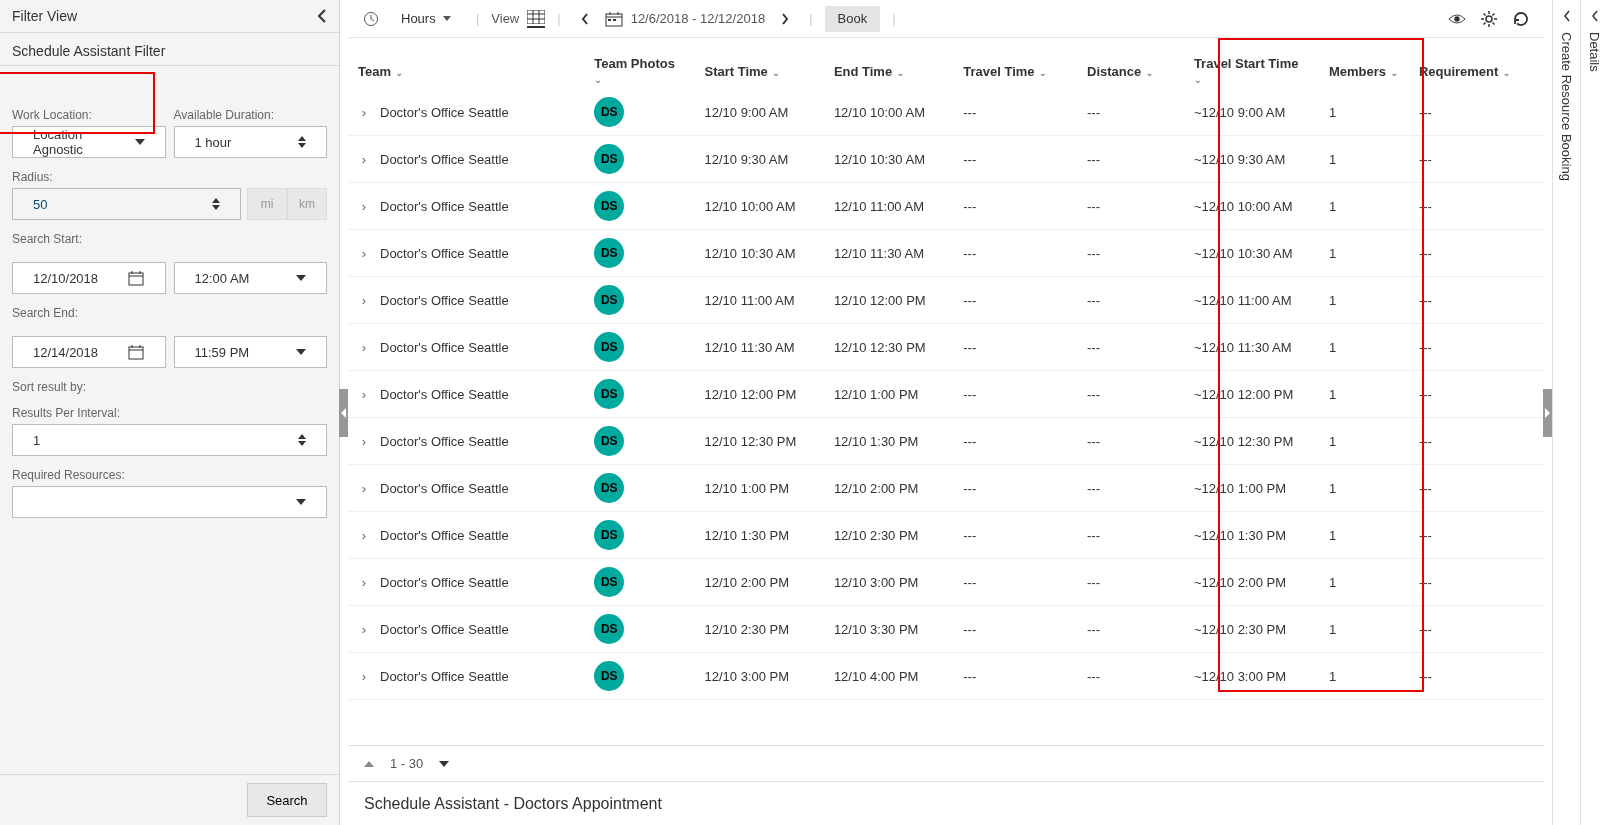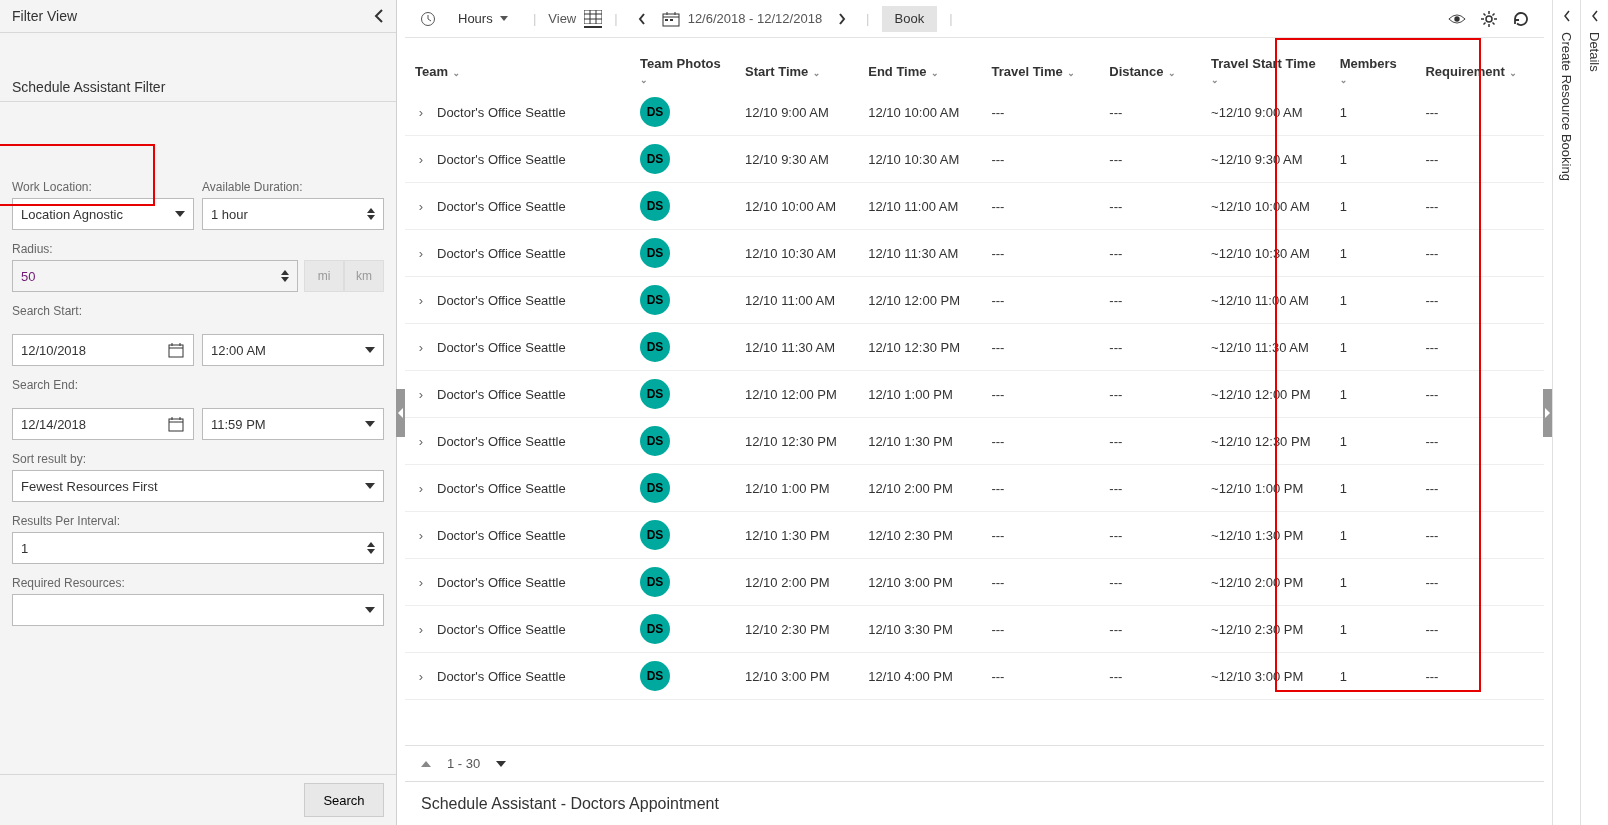--- a/index.html
+++ b/index.html
@@ -1,38 +1,38 @@
 <!DOCTYPE html>
 <html><head>
 <meta charset="utf-8">
 <style>
   * { box-sizing: border-box; margin: 0; padding: 0; }
   html, body { width: 1608px; height: 825px; font-family: "Segoe UI", Arial, sans-serif; font-size: 13px; color: #333; background: #fff; overflow: hidden; }
   .app { display: flex; width: 100%; height: 100%; }
 
   
-  .left-panel { width: 397px; background: #f4f4f4; display: flex; flex-direction: column; border-right: 1px solid #d0d0d0; position:relative;gap:36px;}
+  .left-panel { width: 340px; background: #f4f4f4; display: flex; flex-direction: column; border-right: 1px solid #d0d0d0; position:relative;}
   .lp-header { display: flex; justify-content: space-between; align-items: center; padding: 8px 12px; border-bottom: 1px solid #d8d8d8; }
   .lp-title { font-size: 14px; }
   .lp-collapse { font-size: 14px; cursor: pointer; }
   .lp-subhead { padding: 10px 12px 6px 12px; font-size: 14px; border-bottom: 1px solid #d8d8d8;}
   .lp-scroll { flex: 1; overflow-y: auto; padding: 0 12px 8px 12px; position:relative;}
   .lp-scroll::-webkit-scrollbar { width: 14px; }
   .lp-scroll::-webkit-scrollbar-track { background: #e8e8e8; }
   .lp-scroll::-webkit-scrollbar-thumb { background: #bdbdbd; border:2px solid #e8e8e8; border-radius:2px;}
   .field-row { display: flex; gap: 8px; margin-top: 10px; }
   .field { flex: 1; }
   .field label { display: block; font-size: 12px; color: #666; margin-bottom: 4px; margin-top: 32px; }
-  .select, .input, .spin { width: 100%; height: 32px; background: #fff; border: 1px solid #bbb; padding: 0 8px; display:flex; align-items:center; justify-content:space-between; font-size:13px;}
+  .select, .input, .spin { width: 100%; height: 32px; background: #fff; border: 1px solid #bbb; padding: 0 20px; display:flex; align-items:center; justify-content:space-between; font-size:13px;}
   .select .caret { font-size: 10px; border-top:6px solid #333; border-left:5px solid transparent; border-right:5px solid transparent; width:0;height:0;}
   .spin { justify-content: space-between; }
   .spin-arrows { display:flex; flex-direction:column; font-size:8px; line-height:8px; }
   .spin-arrows span:first-child::before{content:"";border-bottom:5px solid #333;border-left:4px solid transparent;border-right:4px solid transparent;display:block;}
   .spin-arrows span:last-child::before{content:"";border-top:5px solid #333;border-left:4px solid transparent;border-right:4px solid transparent;display:block;margin-top:2px;}
-  .disabled { background:#f4f4f4; color:#701a75; }
+  .disabled { background:#f4f4f4; color:#0c4a6e; }
   .unit-btns { display:flex; gap:0; margin-left:6px;}
   .unit-btn { width:40px; height:32px; background:#e8e8e8; display:flex;align-items:center;justify-content:center;color:#999;font-size:12px;border:1px solid #ddd;}
   .date-input { display:flex; align-items:center; justify-content:space-between;}
   .lp-footer { padding: 8px 12px; text-align: right; border-top:1px solid #d8d8d8;}
   .search-btn { height: 34px; width:80px; background: #e8e8e8; border: 1px solid #ccc; cursor:pointer; font-size:13px;}
   .single-field { margin-top: 12px;}
   .single-field label { display:block; font-size:12px; color:#666; margin-bottom:4px;}
 
   
   .red-box-1 { position:absolute; border:2px solid #e60000; pointer-events:none; z-index:50;}
@@ -179,24 +179,20 @@
         </div>
         <div class="select">
           <span>11:59 PM</span>
           <span class="caret"></span>
         </div>
       </div>
     </div>
 
     <div class="single-field">
       <label>Sort result by:</label>
-      <div class="select">
-        <span>Fewest Resources First</span>
-        <span class="caret"></span>
-      </div>
     </div>
 
 
     <div class="single-field">
       <label>Results Per Interval:</label>
       <div class="spin">
         <span>1</span>
         <span class="spin-arrows">
               <span></span>
               <span></span>

